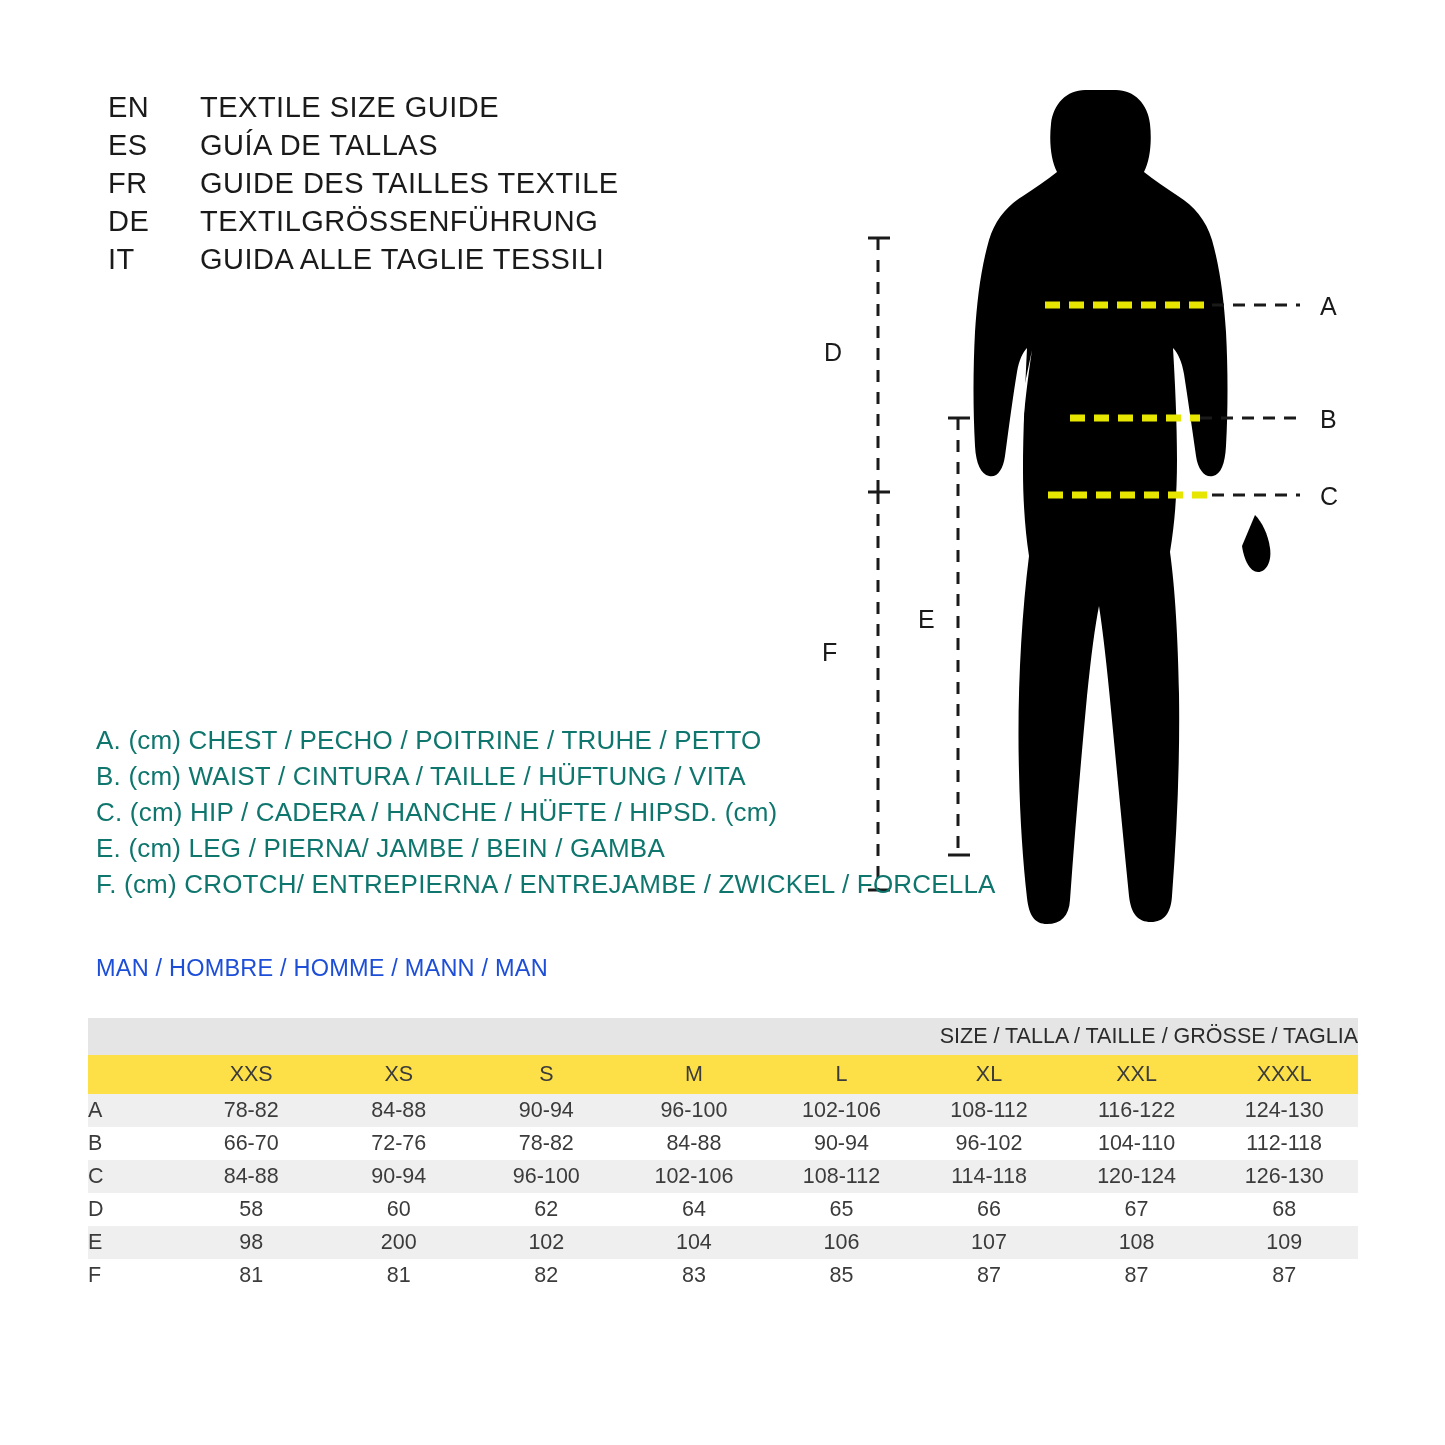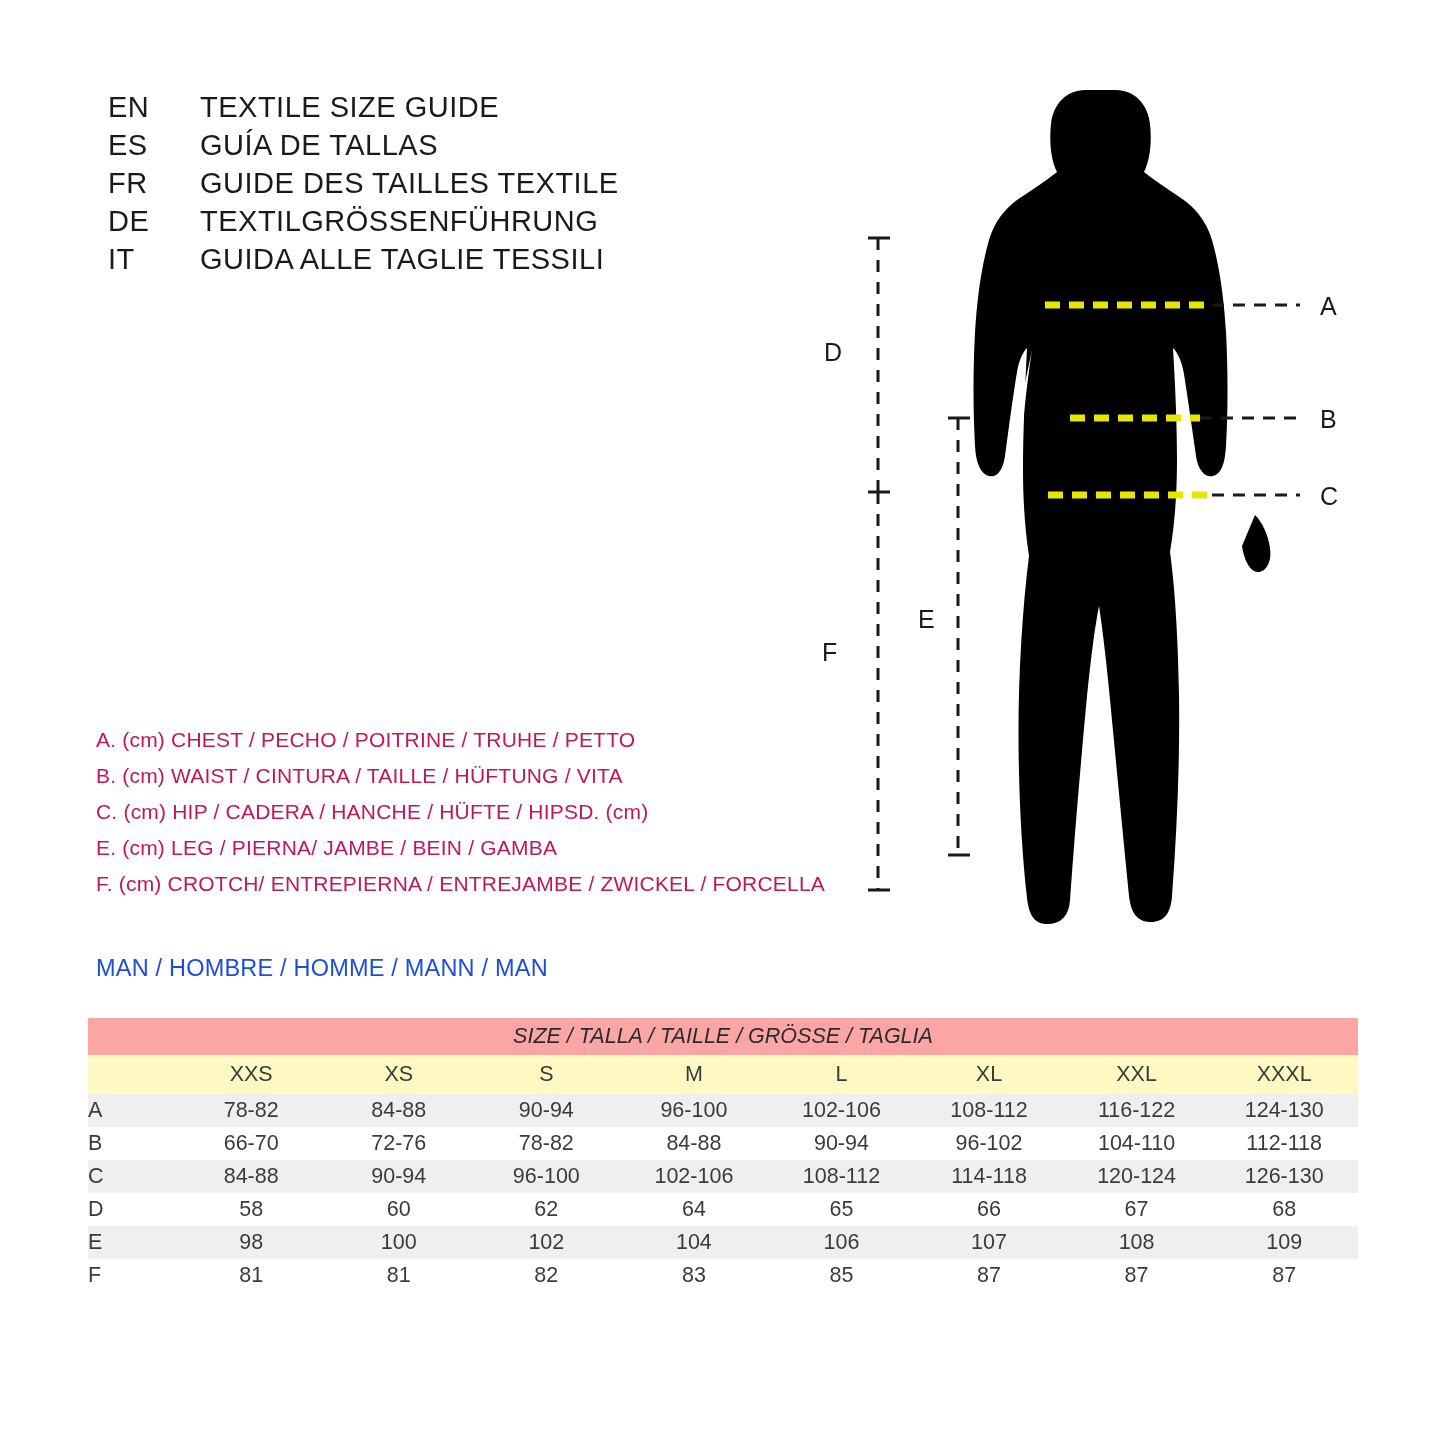--- a/index.html
+++ b/index.html
@@ -39,23 +39,23 @@
   .title-text { flex: 1 1 auto; }
 
   
   #legend-block {
     position: absolute;
     left: 96px;
     top: 722px;
     width: 790px;
   }
   .legend-row {
-    font-size: 21px;
+    font-size: 26px;
     line-height: 36px;
-    color: #be185d;
+    color: #0f766e;
     letter-spacing: 0.2px;
     white-space: nowrap;
   }
   #gender-row {
     position: absolute;
     left: 96px;
     top: 955px;
     font-size: 23.5px;
     letter-spacing: 0.2px;
     color: #1d4ed8;
@@ -88,33 +88,32 @@
     width: 1270px;
     border-collapse: collapse;
     font-size: 21.5px;
     color: #3b3b3b;
   }
   #size-table td, #size-table th {
     padding: 0;
     font-weight: normal;
   }
   .tbl-head-row td {
-    background: #fca5a5;
+    background: #e5e5e5;
     color: #2b2b2b;
     height: 37px;
     padding-left: 14px;
     font-size: 21.5px;
-    text-align: center;
-    font-style: italic;
+    text-align: right;
   }
   .tbl-sizes-row td {
     height: 39px;
     text-align: center;
     color: #3b3b3b;
-    background: #fef9c3;
+    background: #fde047;
     font-size: 21.5px;
   }
   .row-shaded td { background: #efefef; }
   .row-plain td { background: #ffffff; }
   .data-row td {
     height: 33px;
     text-align: center;
     font-size: 21.5px;
     color: #3b3b3b;
   }
@@ -297,21 +296,21 @@
     <td>64</td>
     <td>65</td>
     <td>66</td>
     <td>67</td>
     <td>68</td>
   </tr>
 
   <tr class="data-row row-shaded">
     <td class="rowlabel">E</td>
     <td>98</td>
-    <td>100</td>
+    <td>200</td>
     <td>102</td>
     <td>104</td>
     <td>106</td>
     <td>107</td>
     <td>108</td>
     <td>109</td>
   </tr>
 
   <tr class="data-row row-plain">
     <td class="rowlabel">F</td>

